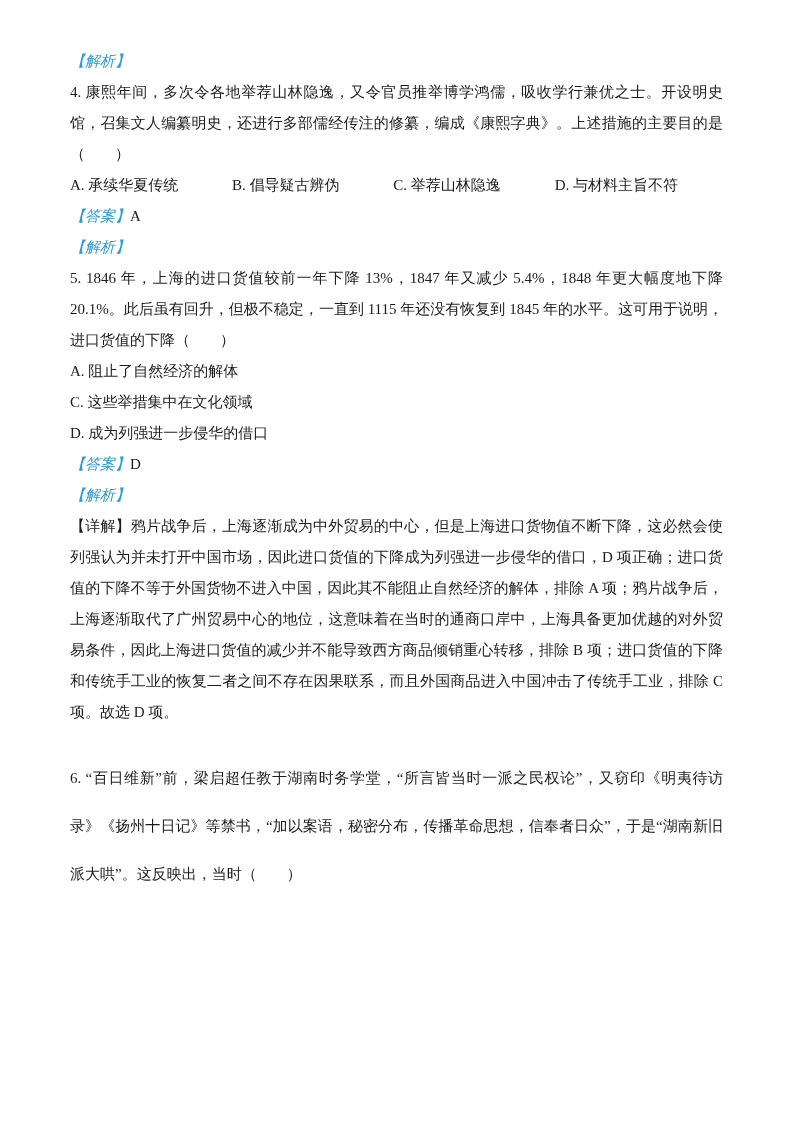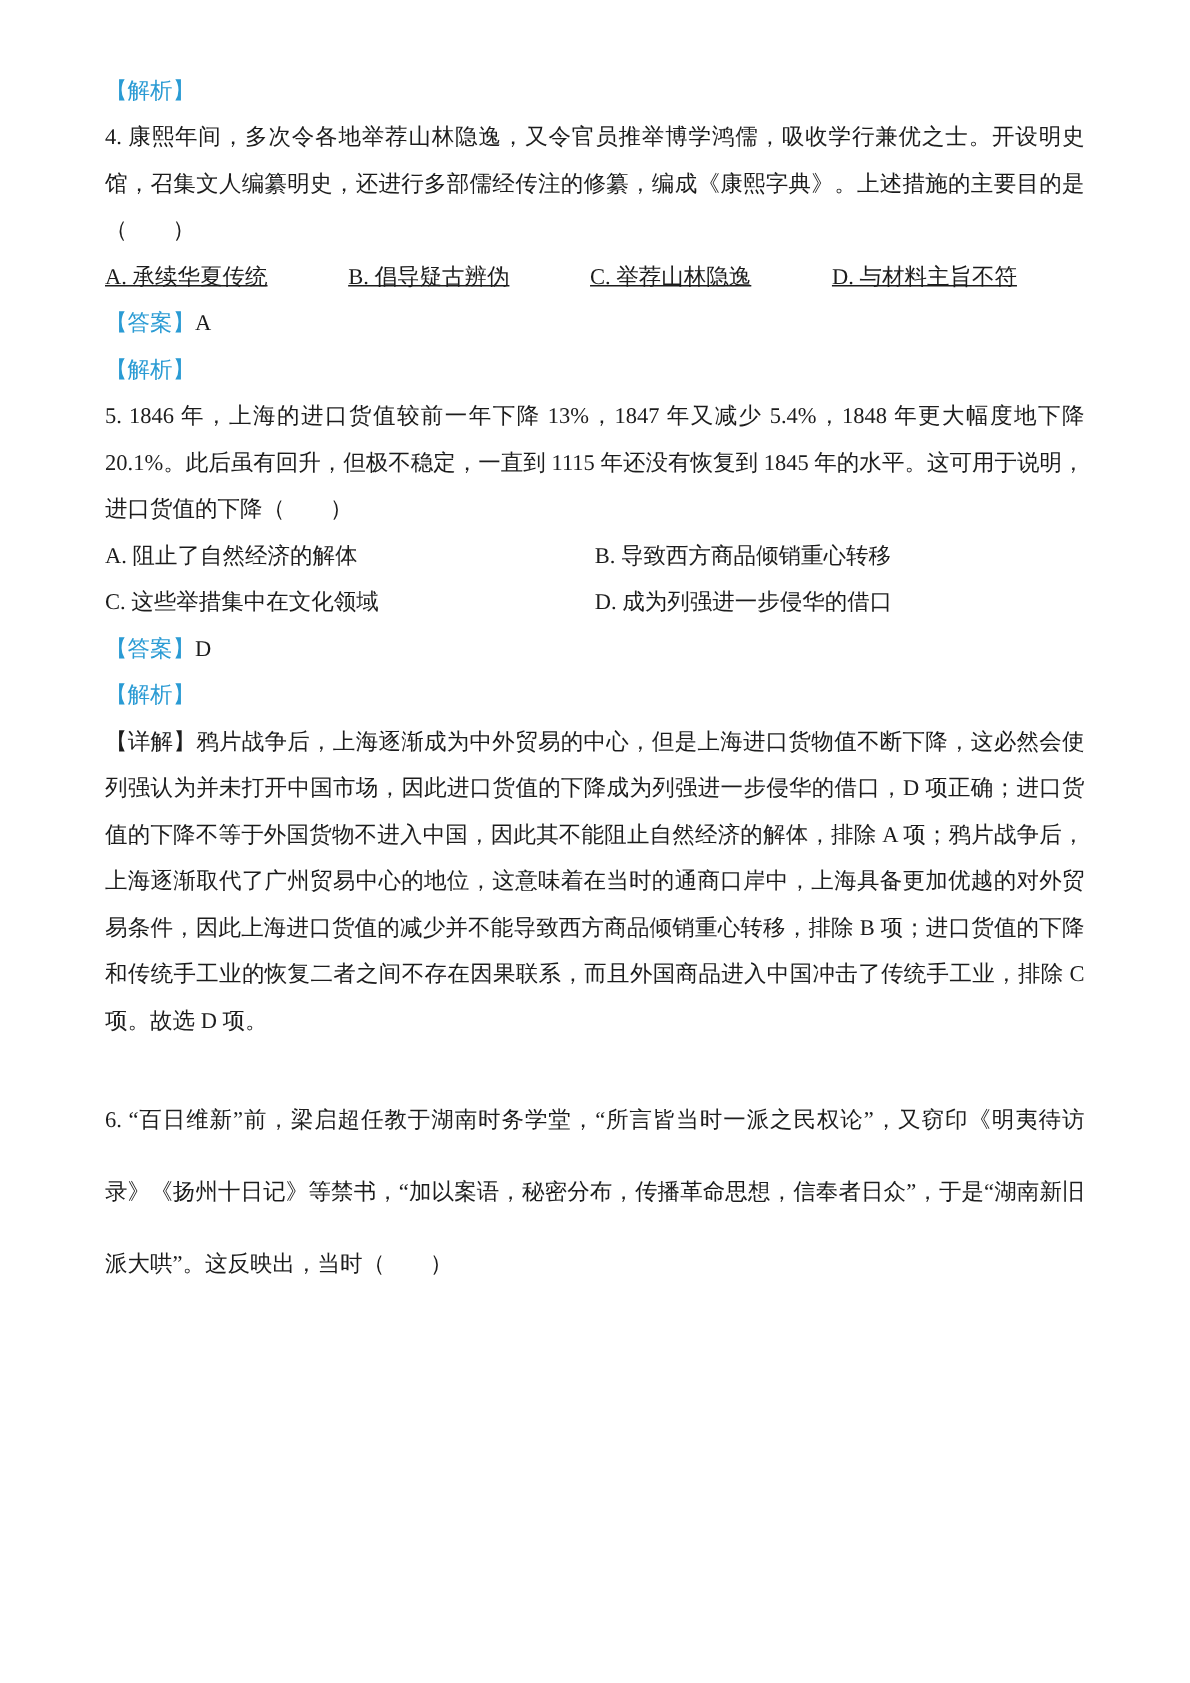--- a/index.html
+++ b/index.html
@@ -12,33 +12,32 @@
     color: #1c1c1c;
   }
   .page {
     padding: 46px 70px 0 70px;
     font-size: 15px;
     line-height: 31px;
     text-align: justify;
     text-justify: inter-ideograph;
   }
   .para { margin: 0; }
-  .accent { color: var(--accent, #2a9bd4); }
+  .accent { color: var(--accent, #2a9bd4); font-style: italic; }
   .answer-line .answer-value { color: #1c1c1c; }
   .options-row {
     display: flex;
     justify-content: space-between;
     padding-right: 45px;
     line-height: 31px;
     text-align: left;
-    text-decoration: underline;
   }
   .options-grid {
     display: grid;
-    grid-template-columns: 1fr 1fr;
+    grid-template-columns: 1fr;
     line-height: 31px;
     text-align: left;
   }
   .q6 {
     margin-top: 26px;
     line-height: 48px;
   }
 </style>
 </head>
 <body>
@@ -59,21 +58,20 @@
 
   <p class="para answer-line"><span class="accent">【答案】</span><span class="answer-value">A</span></p>
 
   <p class="para accent">【解析】</p>
 
 
   <p class="para">5. 1846 年，上海的进口货值较前一年下降 13%，1847 年又减少 5.4%，1848 年更大幅度地下降 20.1%。此后虽有回升，但极不稳定，一直到 1115 年还没有恢复到 1845 年的水平。这可用于说明，进口货值的下降（　　）</p>
 
   <div class="options-grid">
     <span>A. 阻止了自然经济的解体</span>
-    <span>B. 导致西方商品倾销重心转移</span>
     <span>C. 这些举措集中在文化领域</span>
     <span>D. 成为列强进一步侵华的借口</span>
   </div>
 
   <p class="para answer-line"><span class="accent">【答案】</span><span class="answer-value">D</span></p>
 
   <p class="para accent">【解析】</p>
 
   <p class="para">【详解】鸦片战争后，上海逐渐成为中外贸易的中心，但是上海进口货物值不断下降，这必然会使列强认为并未打开中国市场，因此进口货值的下降成为列强进一步侵华的借口，D 项正确；进口货值的下降不等于外国货物不进入中国，因此其不能阻止自然经济的解体，排除 A 项；鸦片战争后，上海逐渐取代了广州贸易中心的地位，这意味着在当时的通商口岸中，上海具备更加优越的对外贸易条件，因此上海进口货值的减少并不能导致西方商品倾销重心转移，排除 B 项；进口货值的下降和传统手工业的恢复二者之间不存在因果联系，而且外国商品进入中国冲击了传统手工业，排除 C 项。故选 D 项。</p>
 

